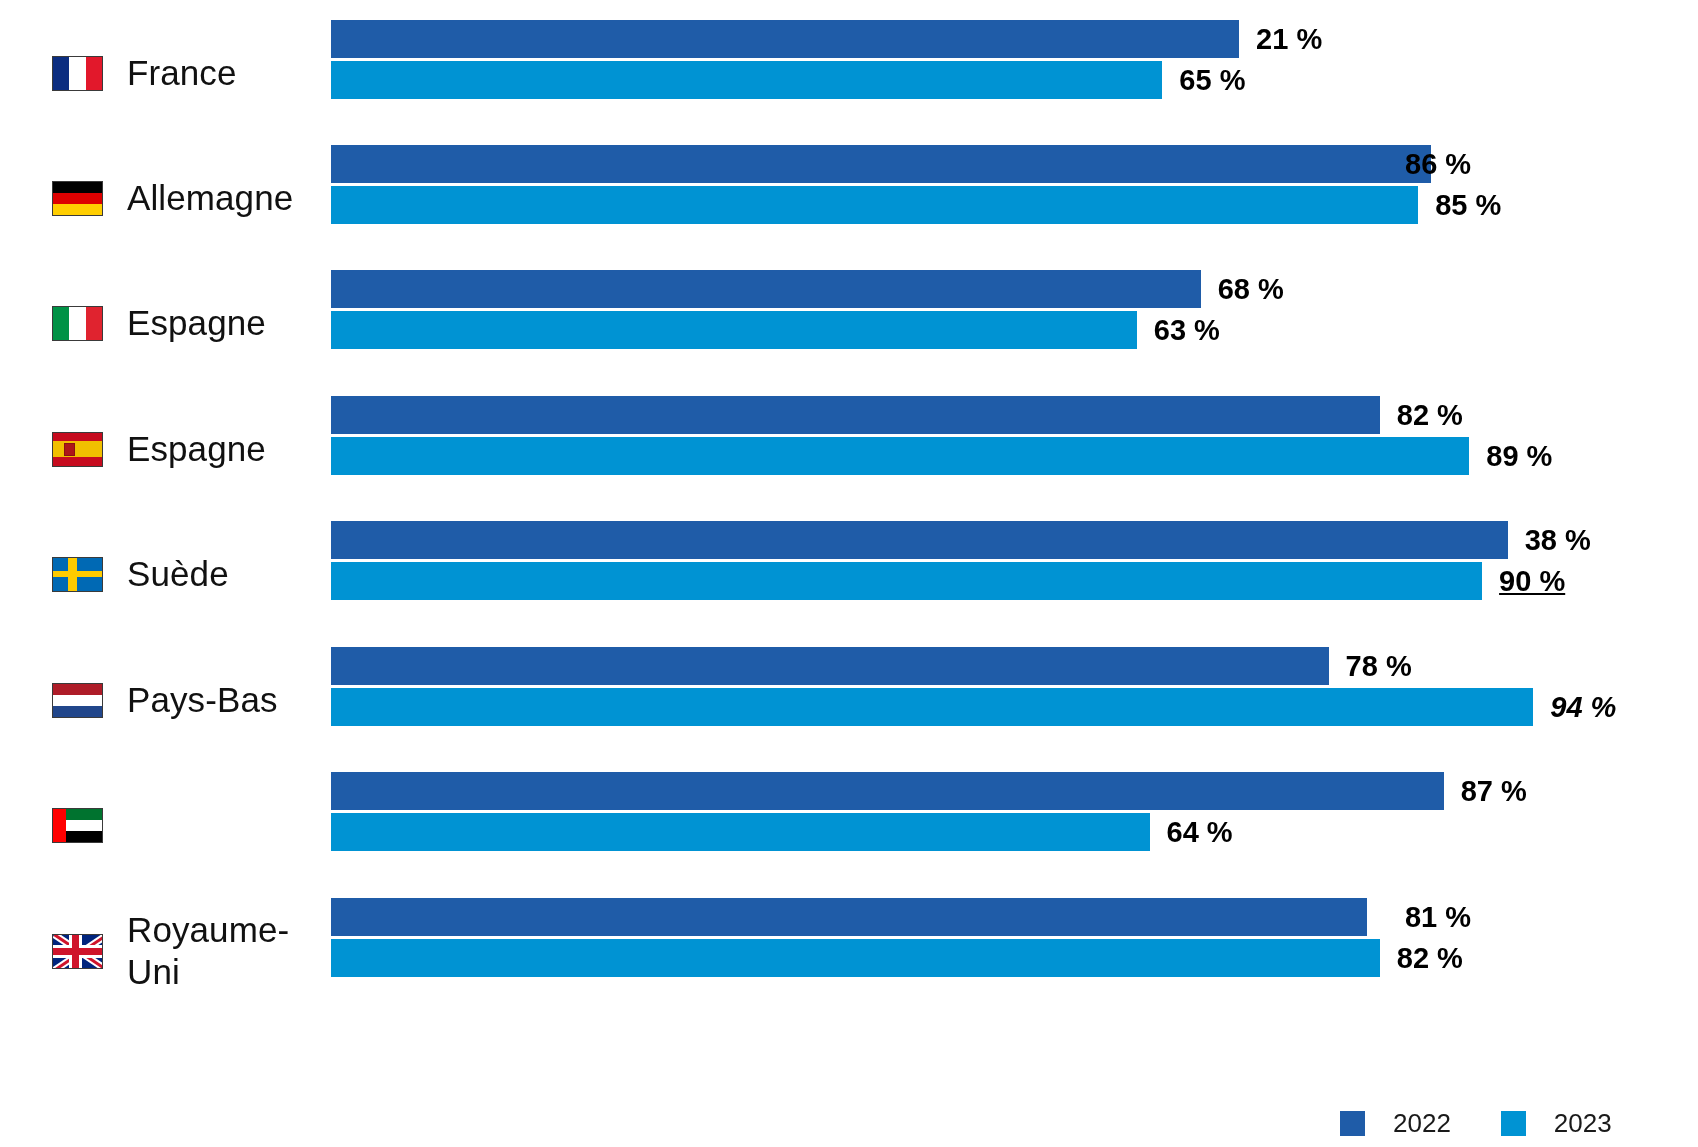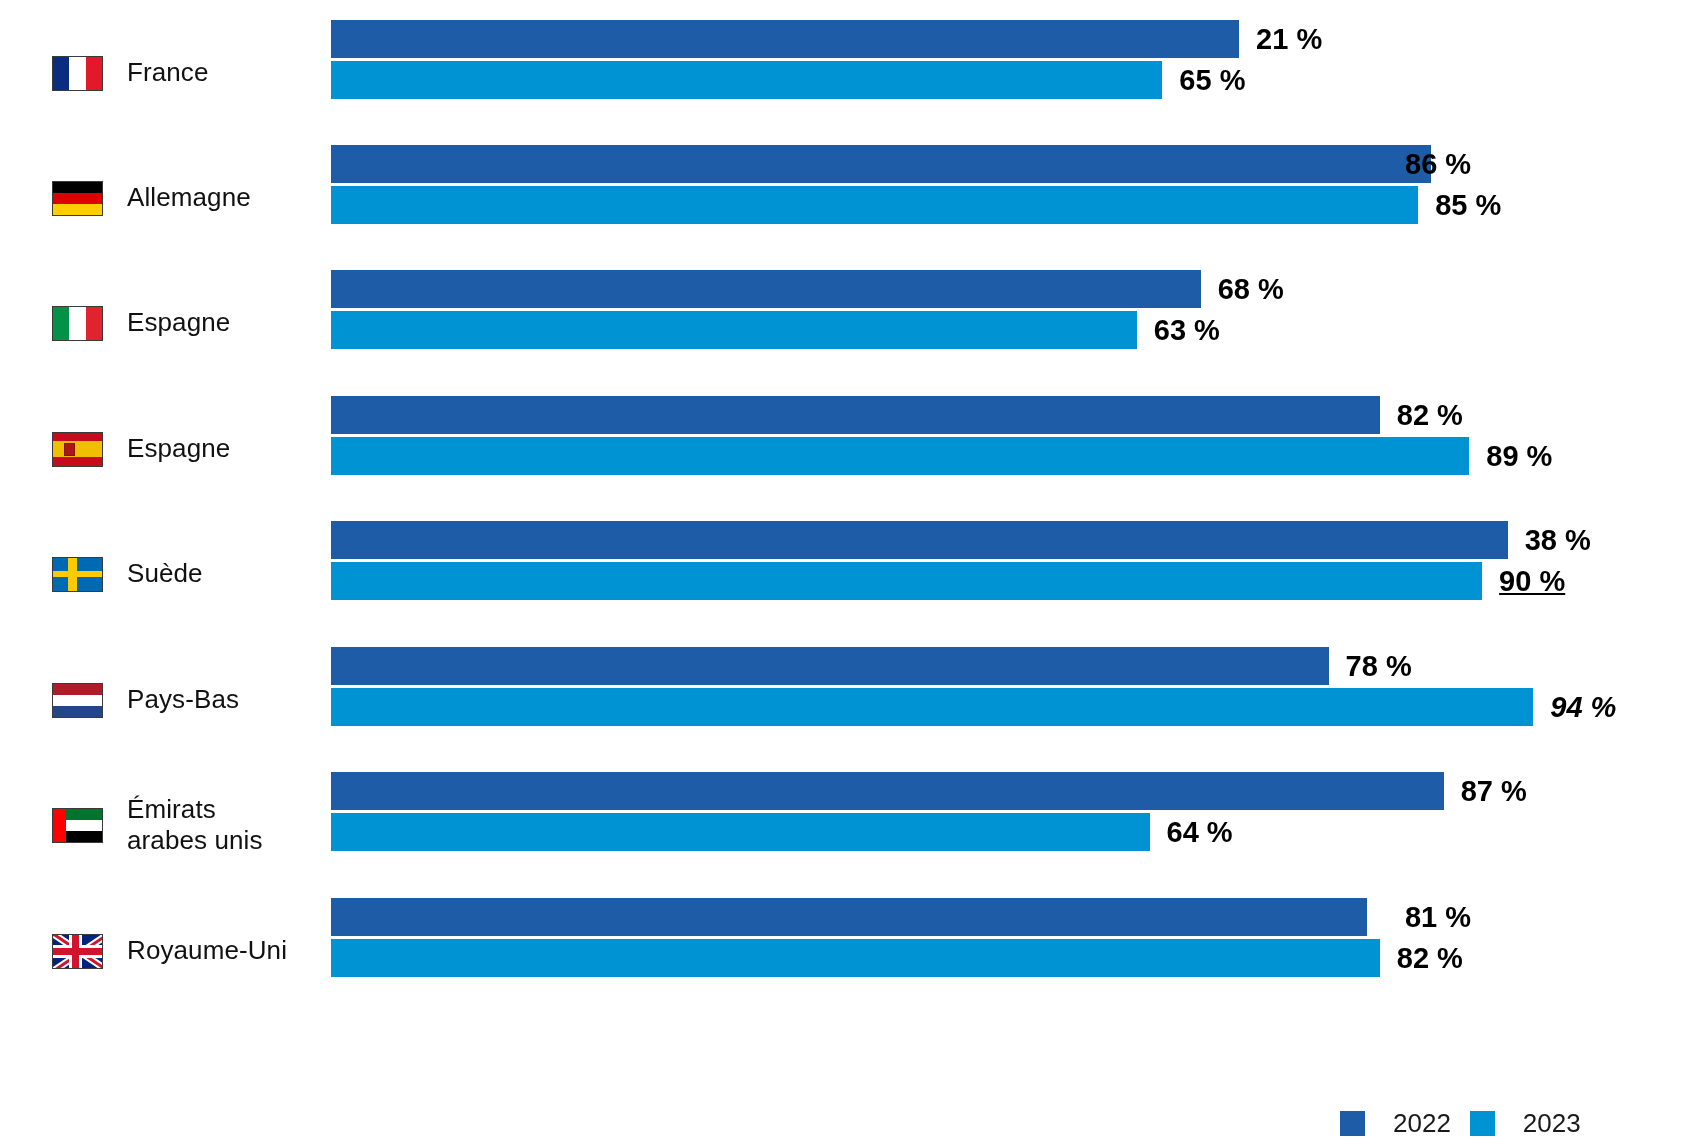--- a/index.html
+++ b/index.html
@@ -47,21 +47,21 @@
     flex: 0 0 auto;
     width: 51px;
     height: 35px;
     margin-left: 52px;
     border: 1px solid #3a3a3a;
     box-sizing: border-box;
     overflow: hidden;
   }
 
   .country-name {
-    font-size: 26px;
+    font-size: 35px;
     color: #111111;
     line-height: 1.2;
     letter-spacing: 0.1px;
     white-space: pre-line;
   }
 
   
   .bars {
     position: absolute;
     left: 331px;
@@ -98,21 +98,21 @@
   }
 
   
   #legend {
     position: absolute;
     left: 1340px;
     top: 1108px;
     display: flex;
     flex-direction: row;
     align-items: center;
-    gap: 19px;
+    gap: 50px;
   }
   .legend-item {
     display: flex;
     flex-direction: row;
     align-items: center;
     gap: 28px;
   }
   .legend-swatch {
     width: 25px;
     height: 25px;
@@ -322,22 +322,20 @@
       <div class="flag">
         <div class="fl-ae">
           <span class="red-bar"></span>
           <span class="stack">
             <span style="background:#00732f"></span>
             <span style="background:#ffffff"></span>
             <span style="background:#000000"></span>
           </span>
         </div>
       </div>
-      <div class="country-name">Émirats
-arabes unis</div>
     </div>
     <div class="bars">
       <div class="bar-line">
         <div class="bar y2022" style="width: 1112.73px;"></div>
         <div class="bar-value" style="left: 1112.73px;">87 %</div>
       </div>
       <div class="bar-line">
         <div class="bar y2023" style="width: 818.56px;"></div>
         <div class="bar-value" style="left: 818.56px;">64 %</div>
       </div>

